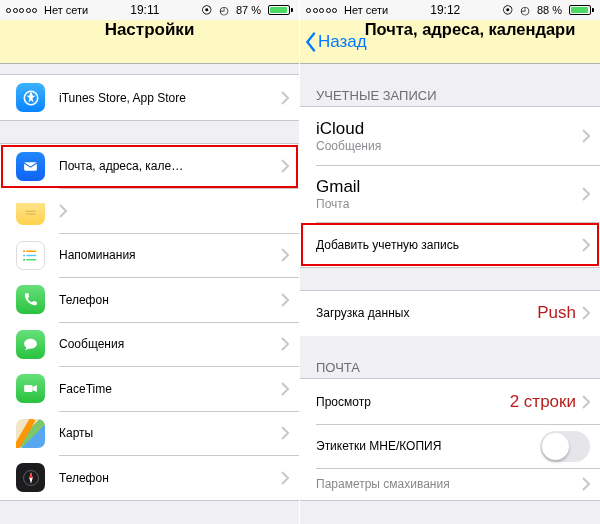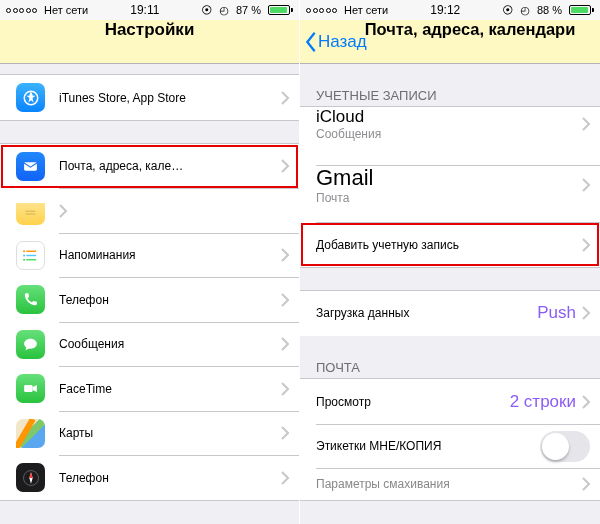--- a/index.html
+++ b/index.html
@@ -19,25 +19,25 @@
   .navbar { height: 44px; background: #fef9c3; border-bottom: 0.5px solid #b2b2b2; display: flex; justify-content: center; position: relative; }
   .nav-title { font-size: 17px; font-weight: 600; color: #000; white-space: nowrap; }
   .nav-back { position: absolute; left: 0px; top: 0; height: 44px; display: flex; align-items: center; color: #007aff; font-size: 17px; padding-left: 4px; }
   .nav-back svg { width: 14px; height: 22px; }
   .list { flex: 1; overflow: hidden; }
   .group-header { font-size: 13px; color: #6d6d72; padding: 24px 16px 3px; text-transform: uppercase; }
   .row { background: #fff; border-top: 0.5px solid #c8c7cc; border-bottom: 0.5px solid #c8c7cc; margin-bottom: -0.5px; display: flex; align-items: center; height: 45px; padding: 0 10px 0 16px; position: relative; }
   .row + .row { border-top: 0.5px solid #c8c7cc; }
   .row .icon { width: 29px; height: 29px; border-radius: 7px; margin-right: 14px; display: flex; align-items: center; justify-content: center; flex-shrink: 0; }
   .row .label { flex: 1; font-size: 12px; color: #000; white-space: nowrap; overflow: hidden; text-overflow: ellipsis; }
-  .row .value { font-size: 17px; color: #8b5cf6; margin-right: 6px; }
+  .row .value { font-size: 17px; color: #b91c1c; margin-right: 6px; }
   .row .sub { font-size: 12px; color: #8e8e93; }
   .row .chev { color: #c7c7cc; display: flex; align-items: center; }
   .row .chev svg { width: 8px; height: 14px; }
-  .row.twoline { height: 58px; flex-direction: column; align-items: flex-start; }
+  .row.twoline { height: 58px; flex-direction: column; align-items: flex-start; justify-content: center; }
   .row.twoline .main { display: flex; width: 100%; align-items: center; }
   .highlight { outline: 2.5px solid #e60000; outline-offset: -3px; }
   .spacer { height: 22px; }
   .spacer.sm { height: 10px; }
   .switch { width: 50px; height: 31px; background: #e5e5ea; border-radius: 16px; position: relative; flex-shrink: 0; }
   .knob { position: absolute; width: 27px; height: 27px; background: #fff; border-radius: 50%; top: 2px; left: 2px; box-shadow: 0 2px 3px rgba(0,0,0,0.25); }
   .group-rows { border-top: 0.5px solid #c8c7cc; border-bottom: 0.5px solid #c8c7cc; }
   .group-rows .row { border: none; }
   .group-rows .row + .row::before { content: ""; position: absolute; left: 16px; right: 0; top: 0; height: 0.5px; background: #c8c7cc; }
   .icon-left .row + .row::before { left: 59px; }
@@ -259,21 +259,21 @@
             <span class="chev">
                 <svg viewBox="0 0 8 14">
                   <path d="M1 1l6 6-6 6" fill="none" stroke="#c7c7cc" stroke-width="2"></path>
                 </svg>
               </span>
           </div>
         </div>
         <div class="row twoline">
           <div class="main">
             <div style="flex:1">
-              <div class="label" style="font-size:22px">Gmail</div>
+              <div class="label" style="font-size:17px">Gmail</div>
               <div class="sub">Почта</div>
             </div>
             <span class="chev">
                 <svg viewBox="0 0 8 14">
                   <path d="M1 1l6 6-6 6" fill="none" stroke="#c7c7cc" stroke-width="2"></path>
                 </svg>
               </span>
           </div>
         </div>
         <div class="row highlight">

